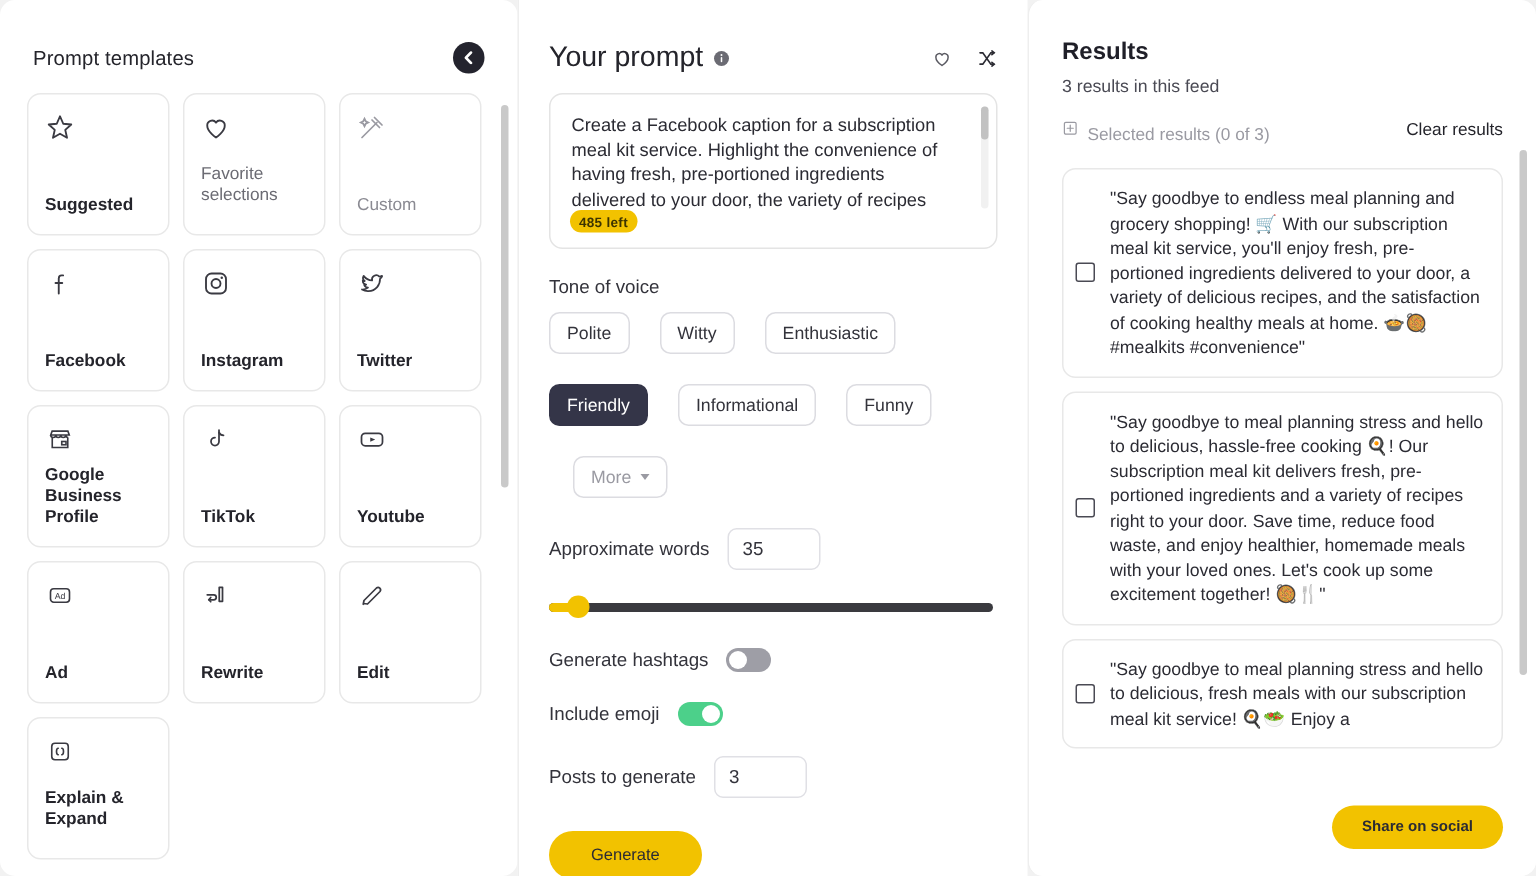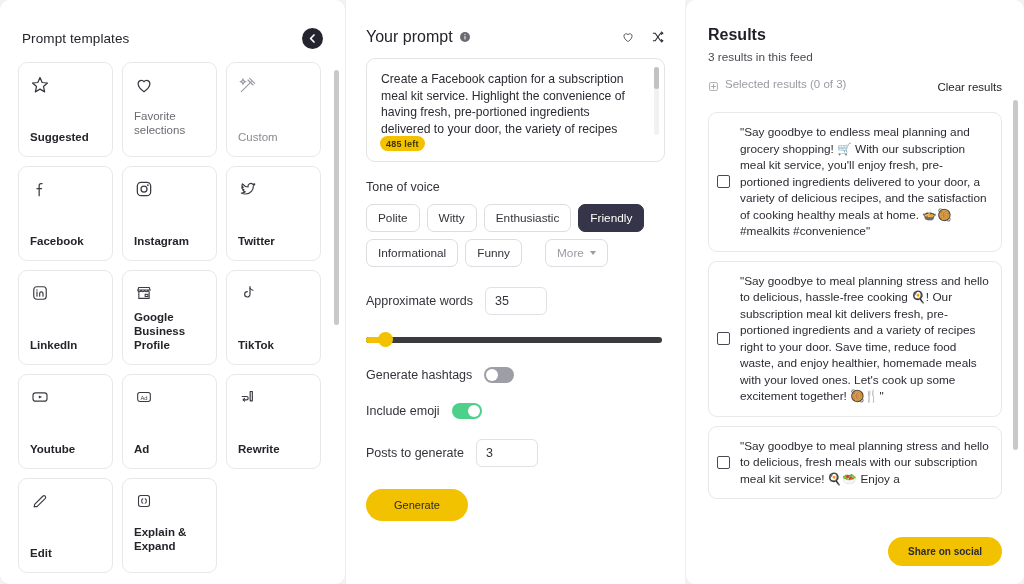--- a/index.html
+++ b/index.html
@@ -87,21 +87,21 @@
     position: relative;
     flex: 0 0 340px;
     width: 340px; height: 584px;
     background: #ffffff;
     border-left: 1px solid #eeeeee;
     padding: 28px 20px 0 20px;
   }
   .prompt-head {
     display: flex; align-items: center; margin-bottom: 12px;
   }
-  .prompt-title { font-size: 16px; color: #24242b; }
+  .prompt-title { font-size: 19px; color: #24242b; }
   .info-icon { margin-left: 6px; display: flex; }
   .prompt-head-actions {
     margin-left: auto; display: flex; align-items: center; gap: 16px;
   }
   .hdr-ic { cursor: pointer; display: flex; }
 
   .prompt-box {
     border: 1px solid #e4e4e4;
     border-radius: 9px;
     background: #fff;
@@ -129,21 +129,21 @@
     background: #f2c200; color: #3d3400;
     font-size: 9px; font-weight: bold;
     padding: 2.5px 6px; border-radius: 9px;
     letter-spacing: .2px;
   }
 
   .field-label {
     font-size: 12.5px; color: #33333b;
     margin: 18px 0 10px 0;
   }
-  .tones { display: flex; flex-wrap: wrap; gap: 7px; max-width: 300px; }
+  .tones { display: flex; flex-wrap: wrap; gap: 20px; max-width: 300px; }
   .tone {
     border: 1px solid #dcdce1; border-radius: 7px;
     background: #fff; color: #33333b;
     font-size: 11.8px; padding: 6px 11px;
     cursor: pointer; white-space: nowrap;
     font-family: "Liberation Sans", sans-serif;
   }
   .tone.active {
     background: #343548; border-color: #343548; color: #fff;
   }
@@ -227,21 +227,21 @@
     padding: 0 22px;
   }
   .res-sub {
     font-size: 11.8px; color: #4a4a54;
     padding: 6px 22px 0 22px;
   }
   .res-bar {
     display: flex; align-items: center;
     padding: 14px 22px 0 22px;
   }
-  .sel-wrap { display: flex; align-items: flex-start; gap: 6px; cursor: pointer; }
+  .sel-wrap { display: flex; align-items: flex-end; gap: 6px; cursor: pointer; }
   .sel-text { font-size: 11.5px; color: #9a9aa2; }
   .clear-link {
     margin-left: auto; font-size: 11.5px; color: #24242b;
     cursor: pointer;
   }
 
   .res-list {
     position: absolute; top: 112px; left: 0; right: 0; bottom: 0;
     padding: 0 22px;
     overflow: hidden;
@@ -362,31 +362,20 @@
         <div class="tpl-card">
           <div class="tpl-icon">
             <svg width="20" height="20" viewBox="0 0 24 24" fill="none" stroke="#3a3a42" stroke-width="1.4" stroke-linejoin="round">
                 <path d="M20 5.8c-.7.4-1.4.6-2.1.7a3.4 3.4 0 0 0-5.8 3.1C9.3 9.4 6.9 8 5.3 5.9c-.8 1.4-.4 3.2.9 4.1-.6 0-1.1-.2-1.6-.4a3.3 3.3 0 0 0 2.7 3.3c-.5.2-1.1.2-1.6.1a3.4 3.4 0 0 0 3.1 2.3A6.8 6.8 0 0 1 4 16.8 9.6 9.6 0 0 0 9.2 18c6 0 9.4-5.1 9.2-9.7.6-.5 1.2-1.1 1.6-1.8z"></path>
               </svg>
           </div>
           <div class="tpl-label">Twitter</div>
         </div>
 
 
-        <div class="tpl-card">
-          <div class="tpl-icon">
-            <svg width="20" height="20" viewBox="0 0 24 24" fill="none" stroke="#3a3a42" stroke-width="1.4">
-                <rect x="4.5" y="4.5" width="15" height="15" rx="3.6"></rect>
-                <path d="M8.4 10.6v5.2" stroke-linecap="round"></path>
-                <circle cx="8.4" cy="8.4" r=".85" fill="#3a3a42" stroke="none"></circle>
-                <path d="M11.6 15.8v-3.1a2 2 0 0 1 4 0v3.1" stroke-linecap="round"></path>
-              </svg>
-          </div>
-          <div class="tpl-label">LinkedIn</div>
-        </div>
 
         <div class="tpl-card">
           <div class="tpl-icon">
             <svg width="20" height="20" viewBox="0 0 24 24" fill="none" stroke="#3a3a42" stroke-width="1.3">
                 <path d="M4.6 8.4h14.8l-1.1-3.1H5.7z"></path>
                 <path d="M4.6 8.4c0 1.2.9 2 2 2s2-.8 2-2"></path>
                 <path d="M8.6 8.4c0 1.2.9 2 2 2s2-.8 2-2"></path>
                 <path d="M12.6 8.4c0 1.2.9 2 2 2s2-.8 2-2"></path>
                 <path d="M16.6 8.4c0 1.2.9 2 2 2"></path>
                 <path d="M5.8 10.6v7.8h12.4v-7.8"></path>

